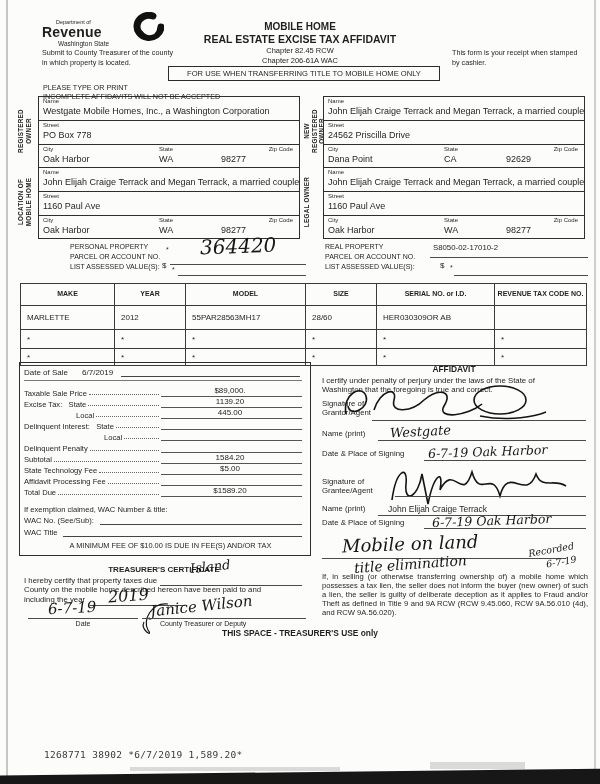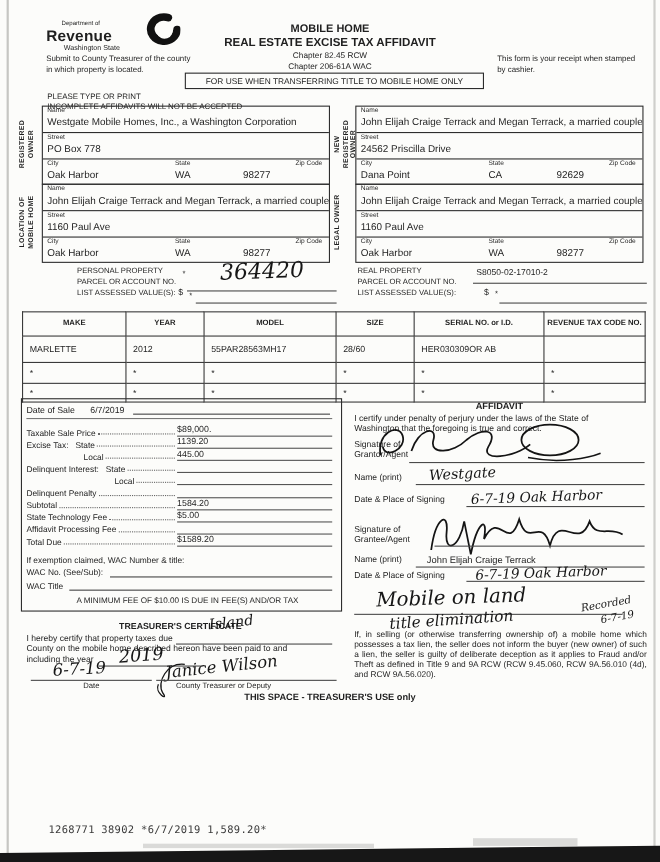--- a/index.html
+++ b/index.html
@@ -50,21 +50,21 @@
 
   
   .feebox{left:19px;top:362px;width:290px;height:192px;border:1.6px solid #2e2e2e;}
   .dosrow{left:24px;top:365px;width:276px;display:flex;align-items:flex-end;font-size:8px;}
   .dosrow .dval{margin-left:14px;}
   .dosrow .dline{flex:1;border-bottom:1.4px solid #444;margin-left:8px;height:11px;}
   .fees{left:24px;top:386px;width:278px;}
   .frow{display:flex;align-items:flex-end;height:11.1px;}
   .frow .lab{font-size:7.6px;white-space:pre;line-height:1;}
   .frow .dots{flex:1;border-bottom:1px dotted #666;margin:0 2px 2px 2px;height:1px;}
-  .frow .val{width:138px;border-bottom:1.4px solid #555;font-size:8px;text-align:left;
+  .frow .val{width:138px;border-bottom:1.4px solid #555;font-size:8px;text-align:center;
              padding:0 3px 0 0;line-height:10px;height:10px;}
   .ind2{padding-left:52px;} .ind3{padding-left:80px;}
   .wacrow{display:flex;align-items:flex-end;font-size:7.6px;}
   .wacrow .wline{flex:1;border-bottom:1.2px solid #444;margin-left:6px;height:9px;}
 
   
   .sm{font-size:7.8px;line-height:1.18;}
   .xs{font-size:7px;}
   .para{font-size:7.6px;line-height:1.2;text-align:justify;}
   svg.sig{position:absolute;overflow:visible;}

